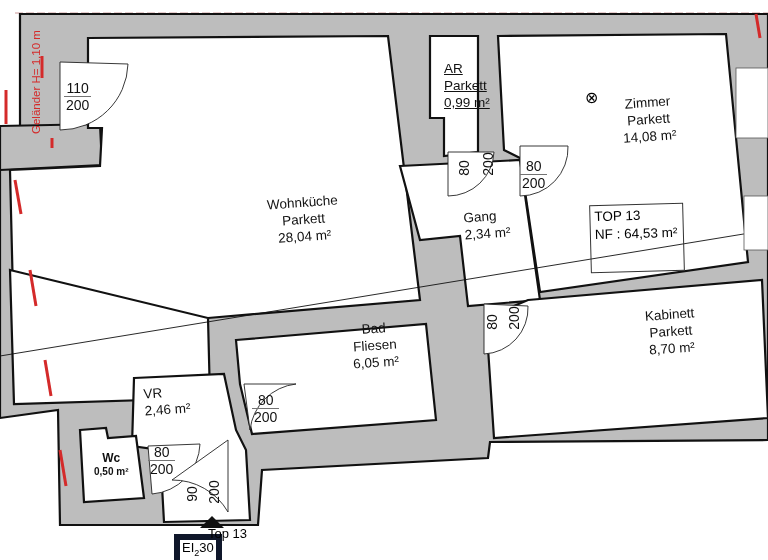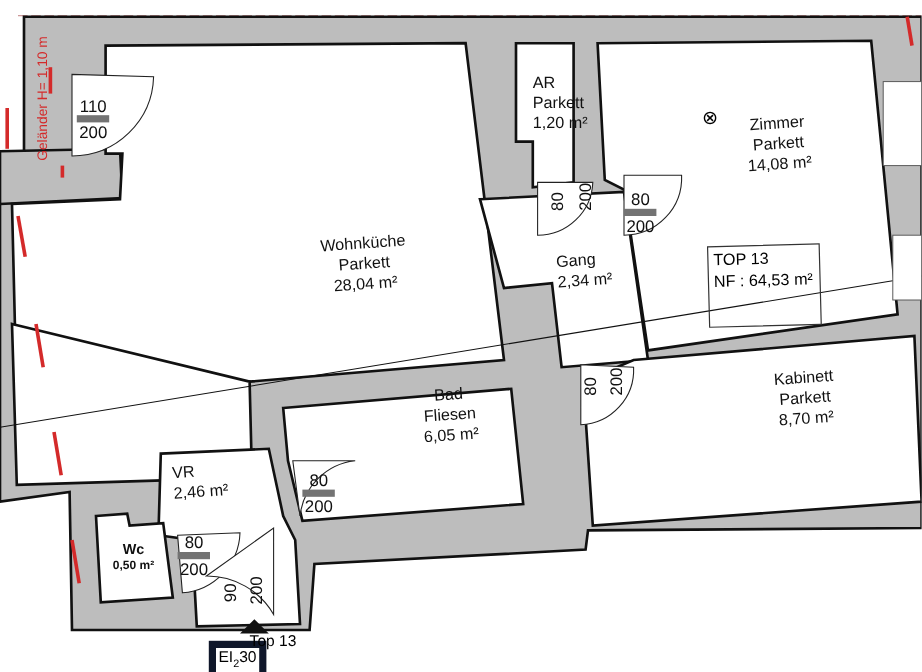--- a/index.html
+++ b/index.html
@@ -6,21 +6,21 @@
   body { width: 768px; height: 560px; overflow: hidden; position: relative; font-family: "Liberation Sans", sans-serif; }
   #plan { position: absolute; left: 0; top: 0; width: 768px; height: 560px; }
   .wall { fill: #bdbdbd; stroke: #111; stroke-width: 2.2; stroke-linejoin: miter; }
   .room { fill: #ffffff; stroke: #111; stroke-width: 2.2; }
   .thin { stroke: #111; stroke-width: 0.9; fill: none; }
   .swing { stroke: #222; stroke-width: 0.9; fill: #ffffff; }
   .red { stroke: #d42a2a; stroke-width: 3; stroke-linecap: butt; }
   .lbl { position: absolute; color: #111; font-size: 13.5px; line-height: 17px; text-align: center; transform: rotate(-4deg); white-space: nowrap; }
   .lbl span { display: block; }
   .door { position: absolute; color: #111; font-size: 14px; line-height: 16px; text-align: center; white-space: nowrap; }
-  .door .top { display: block; border-bottom: 6px solid #737373; padding: 0 2px; }
+  .door .top { display: block; border-bottom: 1px solid #737373; padding: 0 2px; }
   .door .bot { display: block; padding: 0 2px; }
   .vdoor { position: absolute; color: #111; font-size: 14px; white-space: nowrap; transform: rotate(-90deg); transform-origin: center; }
   .topbox { position: absolute; border: 1px solid #333; font-size: 13.5px; line-height: 18px; padding: 2px 4px; background: transparent; transform: rotate(-1.5deg); }
   .small { font-size: 10px; }
   .railing { position: absolute; color: #d42a2a; font-size: 11.5px; transform: rotate(-90deg); transform-origin: left top; white-space: nowrap; }
 </style>
 </head>
 <body>
 
 <svg id="plan" viewBox="0 0 768 560" xmlns="http://www.w3.org/2000/svg">
@@ -74,24 +74,24 @@
   </g>
 
   <polygon points="200,528 212,516 224,528" fill="#111"></polygon>
 </svg>
 
 <div class="lbl" style="left:268px; top:194px;">
   <span>Wohnküche</span>
   <span>Parkett</span>
   <span>28,04 m²</span>
 </div>
-<div class="lbl" style="left:444px; top:60px; text-align:left; transform:none;">
+<div class="lbl" style="left:444px; top:60px; text-align:left; transform:none;text-decoration:underline;">
   <span>AR</span>
   <span>Parkett</span>
-  <span>1,20 m²</span>
+  <span>0,99 m²</span>
 </div>
 <div class="lbl" style="left:622px; top:94px;">
   <span>Zimmer</span>
   <span>Parkett</span>
   <span>14,08 m²</span>
 </div>
 <div class="lbl" style="left:464px; top:208px; text-align:left;">
   <span>Gang</span>
   <span>2,34 m²</span>
 </div>

